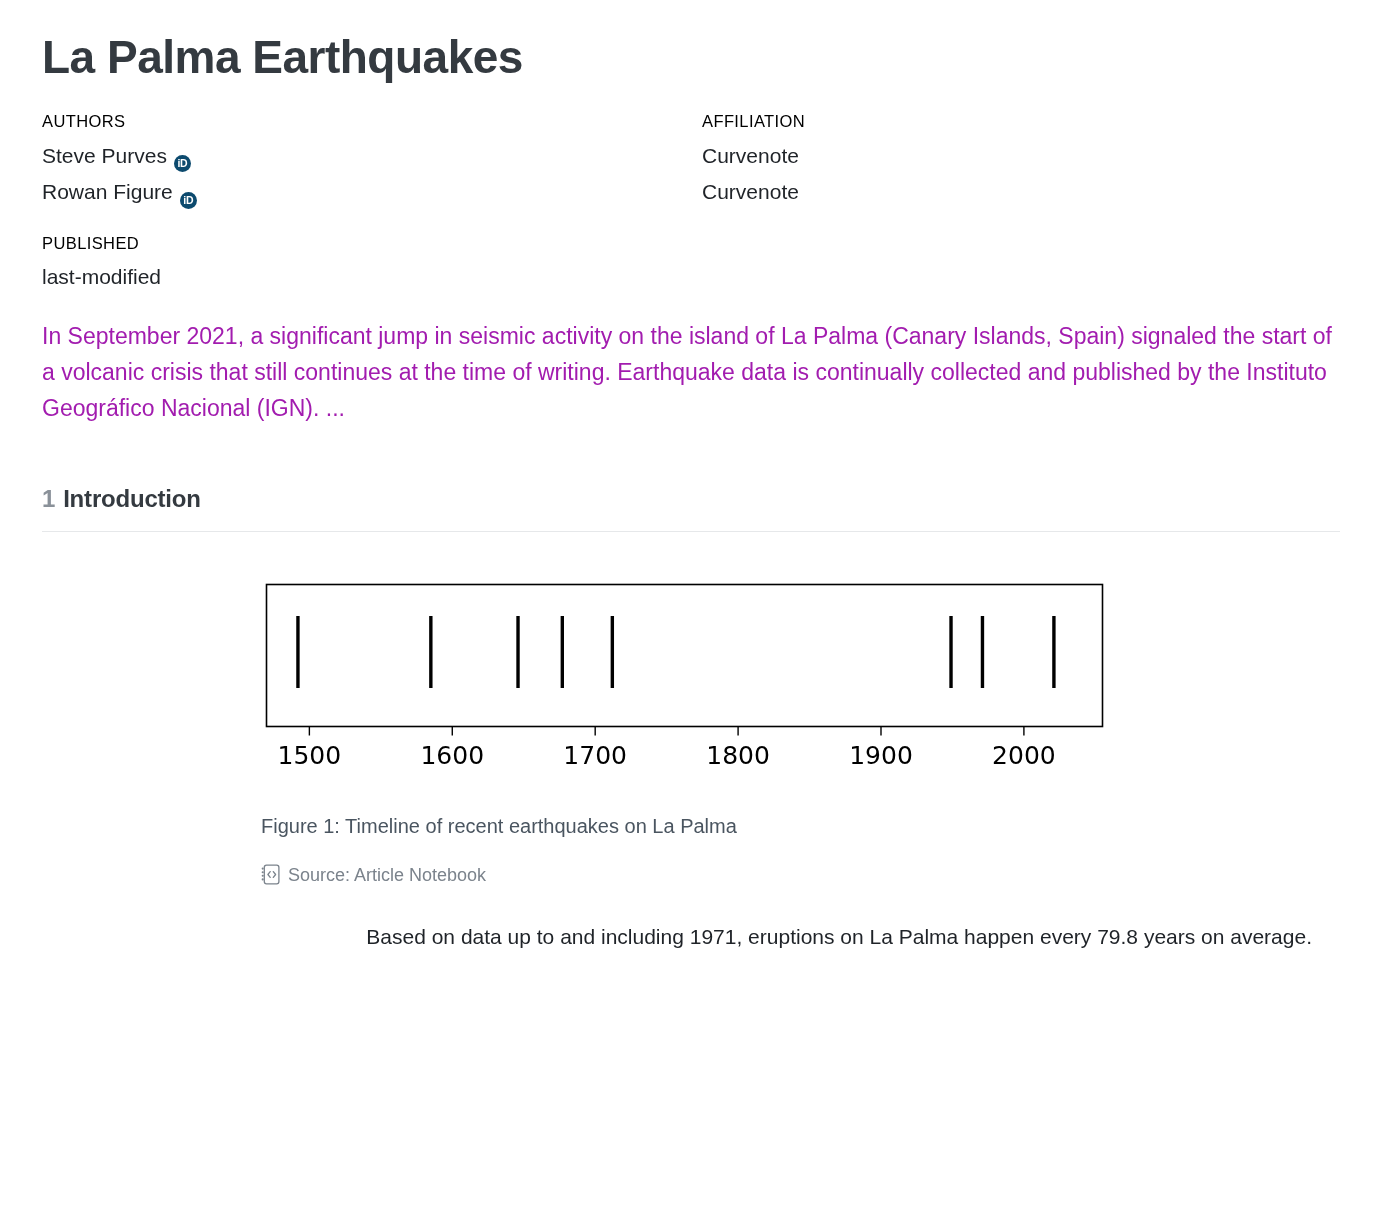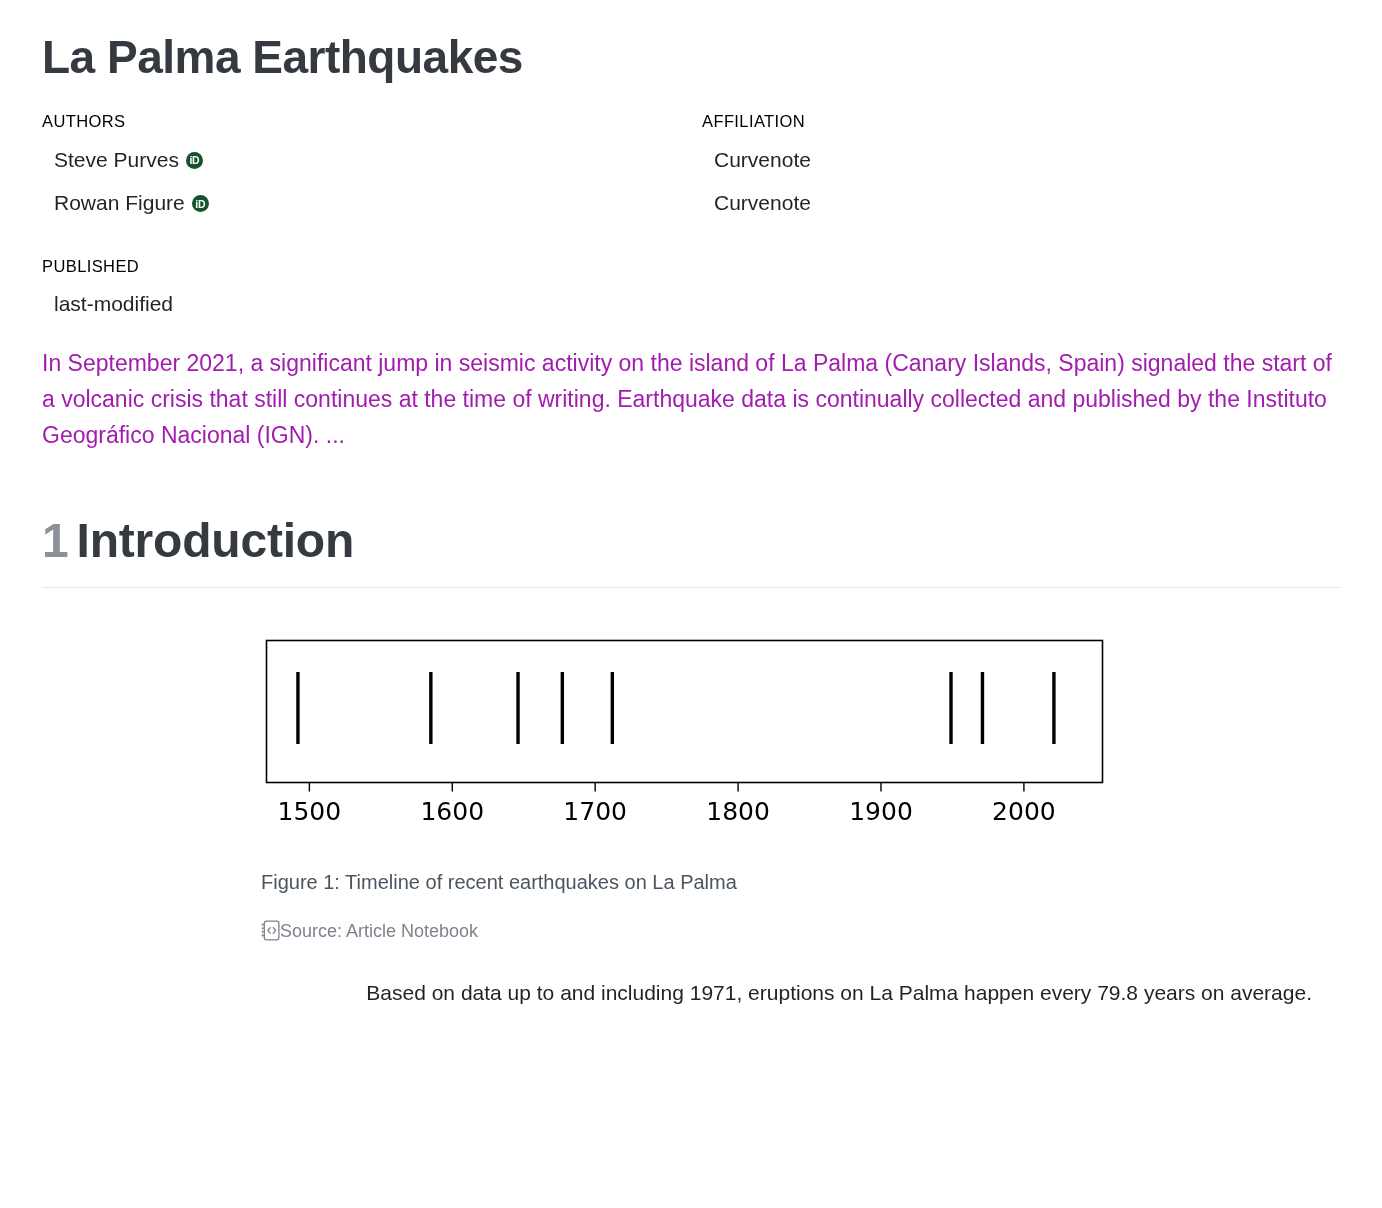--- a/index.html
+++ b/index.html
@@ -49,36 +49,36 @@
     letter-spacing: 0.4px;
     color: #000000;
     font-weight: 400;
     margin: 0 0 8px 0;
     line-height: 1.2;
   }
   .fm-value {
     font-size: 21px;
     color: #1f2328;
     line-height: 1.5;
-    margin: 12px;
-    display: flex;
-    align-items: center;
+    margin: 0;
+    display: flex;
+    align-items: flex-end;
     gap: 7px;
   }
   .fm-value + .fm-value { margin-top: 5px; }
 
   
   .orcid-icon {
     display: inline-flex;
     align-items: center;
     justify-content: center;
     width: 17px;
     height: 17px;
     border-radius: 50%;
-    background: #14532d;
+    background: #0c4a6e;
     color: #ffffff;
     font-size: 10.5px;
     font-weight: 700;
     line-height: 1;
     letter-spacing: -0.3px;
     position: relative;
     top: 1px;
     flex: 0 0 auto;
     cursor: pointer;
   }
@@ -89,21 +89,21 @@
     font-size: 23px;
     line-height: 1.56;
     color: #a21caf;
     margin: 0;
     max-width: 1300px;
   }
 
   
   .section-heading {
     margin: 58px 0 0 0;
-    font-size: 48px;
+    font-size: 24px;
     font-weight: 700;
     color: #343a40;
     letter-spacing: -0.2px;
     line-height: 1.2;
   }
   .section-number {
     color: #8a9199;
     font-weight: 700;
     margin-right: 8px;
   }
@@ -129,21 +129,21 @@
     margin-top: 32px;
     font-size: 20px;
     color: #4a5560;
     line-height: 1.4;
   }
 
   .source-line {
     margin-top: 24px;
     display: flex;
     align-items: center;
-    gap: 0;
+    gap: 8px;
     font-size: 18px;
     color: #7b838c;
   }
   .notebook-icon {
     width: 19px;
     height: 21px;
     flex: 0 0 auto;
     display: inline-block;
     cursor: pointer;
   }

